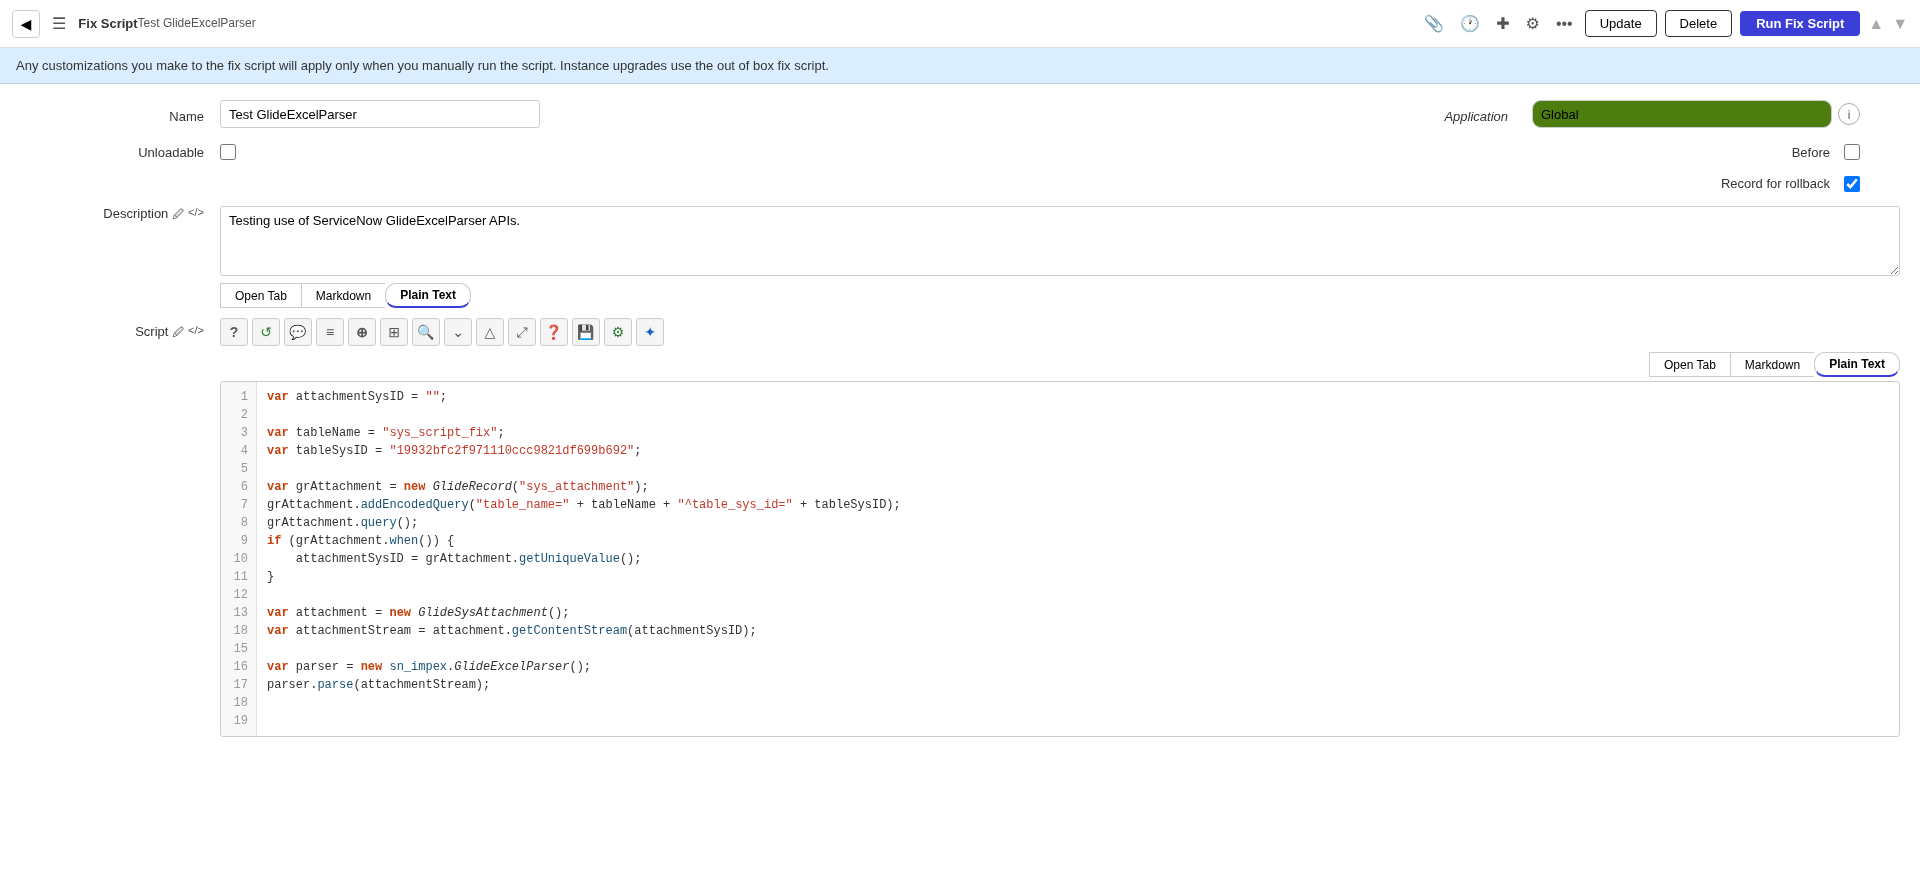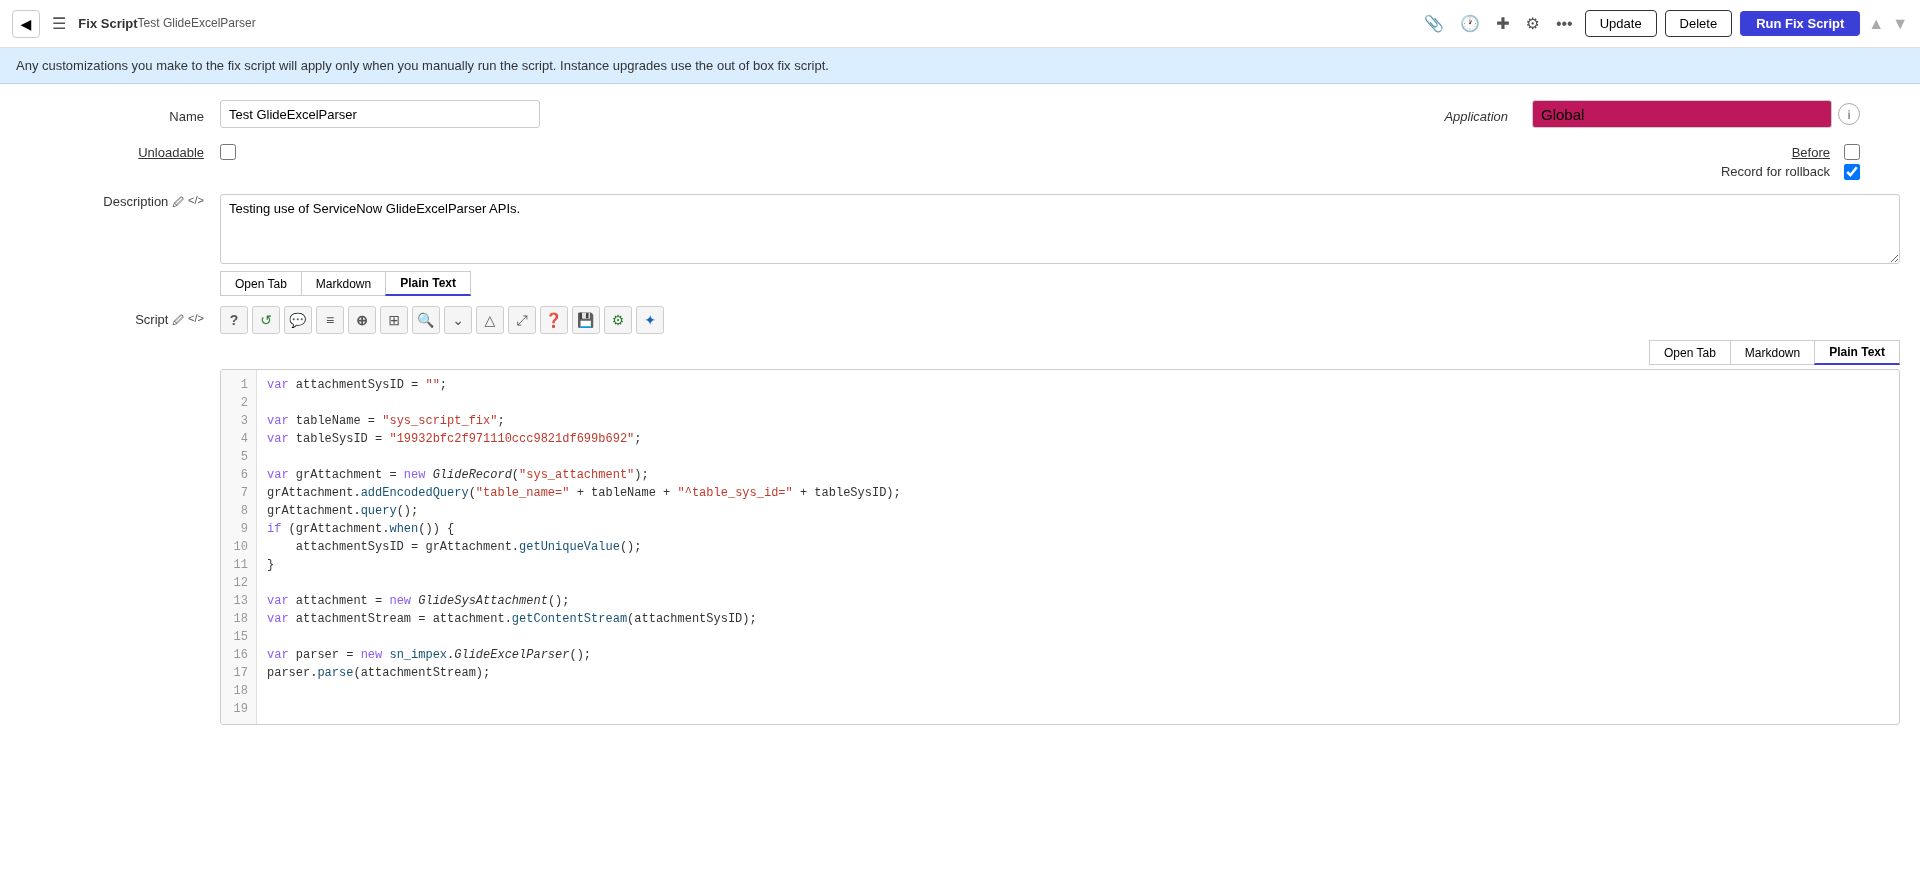--- a/index.html
+++ b/index.html
@@ -105,25 +105,25 @@
       height: 28px;
     }
     .checkbox-input {
       width: 16px; height: 16px;
       cursor: pointer;
       margin-top: 4px;
     }
 
     .app-input {
       width: 300px;
-      background: #be185d;
-      border: 1px solid #ccc;
-      border-radius: 3px;
+      background: #4d7c0f;
+      border: 1px solid #ccc;
+      border-radius: 9px;
       padding: 4px 8px;
-      font-size: 15px;
+      font-size: 13px;
       height: 28px;
     }
     .app-row {
       display: flex;
       align-items: center;
       gap: 6px;
     }
     .info-btn {
       width: 22px; height: 22px;
       border: 1px solid #aaa;
@@ -163,20 +163,21 @@
       padding: 4px 14px;
       font-size: 12px;
       cursor: pointer;
       border-right: none;
     }
     .tab-btn:last-child { border-right: 1px solid #ccc; }
     .tab-btn.active {
       background: #fff;
       border-bottom: 2px solid #3b3fd8;
       font-weight: 600;
+      border-radius: 11px;
     }
     .toolbar-btn {
       width: 28px; height: 28px;
       border: 1px solid #ccc;
       border-radius: 3px;
       background: #f5f5f5;
       cursor: pointer;
       display: flex; align-items: center; justify-content: center;
       font-size: 14px;
       color: #555;
@@ -205,21 +206,21 @@
     }
     .line-numbers div { line-height: 18px; }
     .code-content {
       padding: 6px 10px;
       flex: 1;
       overflow: auto;
       white-space: pre;
       line-height: 18px;
       color: #333;
     }
-    .kw { color: #8b5cf6; font-weight: normal; }
+    .kw { color: #c2410c; font-weight: bold; }
     .str { color: #c0392b; }
     .fn { color: #1a5276; }
     .it { font-style: italic; }
     .nav-arrow {
       background: none;
       border: none;
       font-size: 16px;
       color: #aaa;
       cursor: pointer;
     }
@@ -285,21 +286,21 @@
 
     <div style="display:flex; align-items:center; justify-content:flex-end; padding-right:40px;">
       <div class="form-label" style="width:auto;padding-right:24px;font-style:italic;">Application</div>
       <div class="app-row">
         <input type="text" class="app-input" readonly="" value="Global" style="">
         <button class="info-btn">ℹ</button>
       </div>
     </div>
   </div>
 
-  <div style="display:grid; grid-template-columns:1fr 1fr; gap:8px; text-decoration:underline;">
+  <div style="display:grid; grid-template-columns:1fr 1fr; gap:8px; margin-bottom:12px;">
 
     <div style="display:flex; align-items:center;">
       <div class="form-label">Unloadable</div>
       <input type="checkbox" class="checkbox-input" style="">
     </div>
 
     <div style="display:flex; align-items:center; justify-content:flex-end; padding-right:40px;">
       <div class="form-label" style="width:auto;padding-right:14px;">Before</div>
       <input type="checkbox" class="checkbox-input" style="">
     </div>

